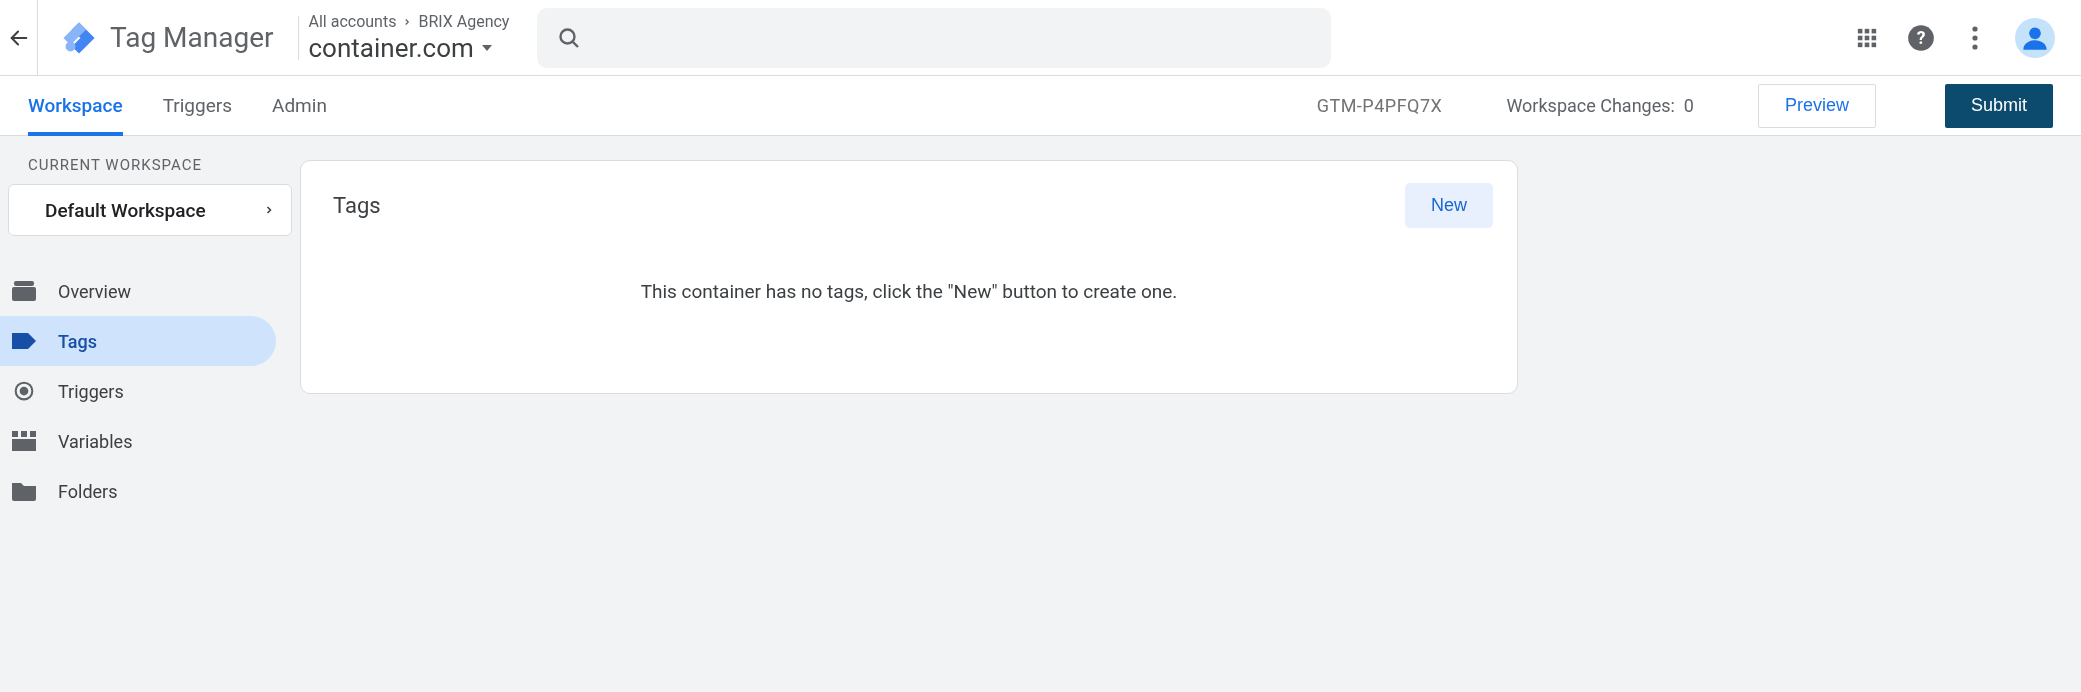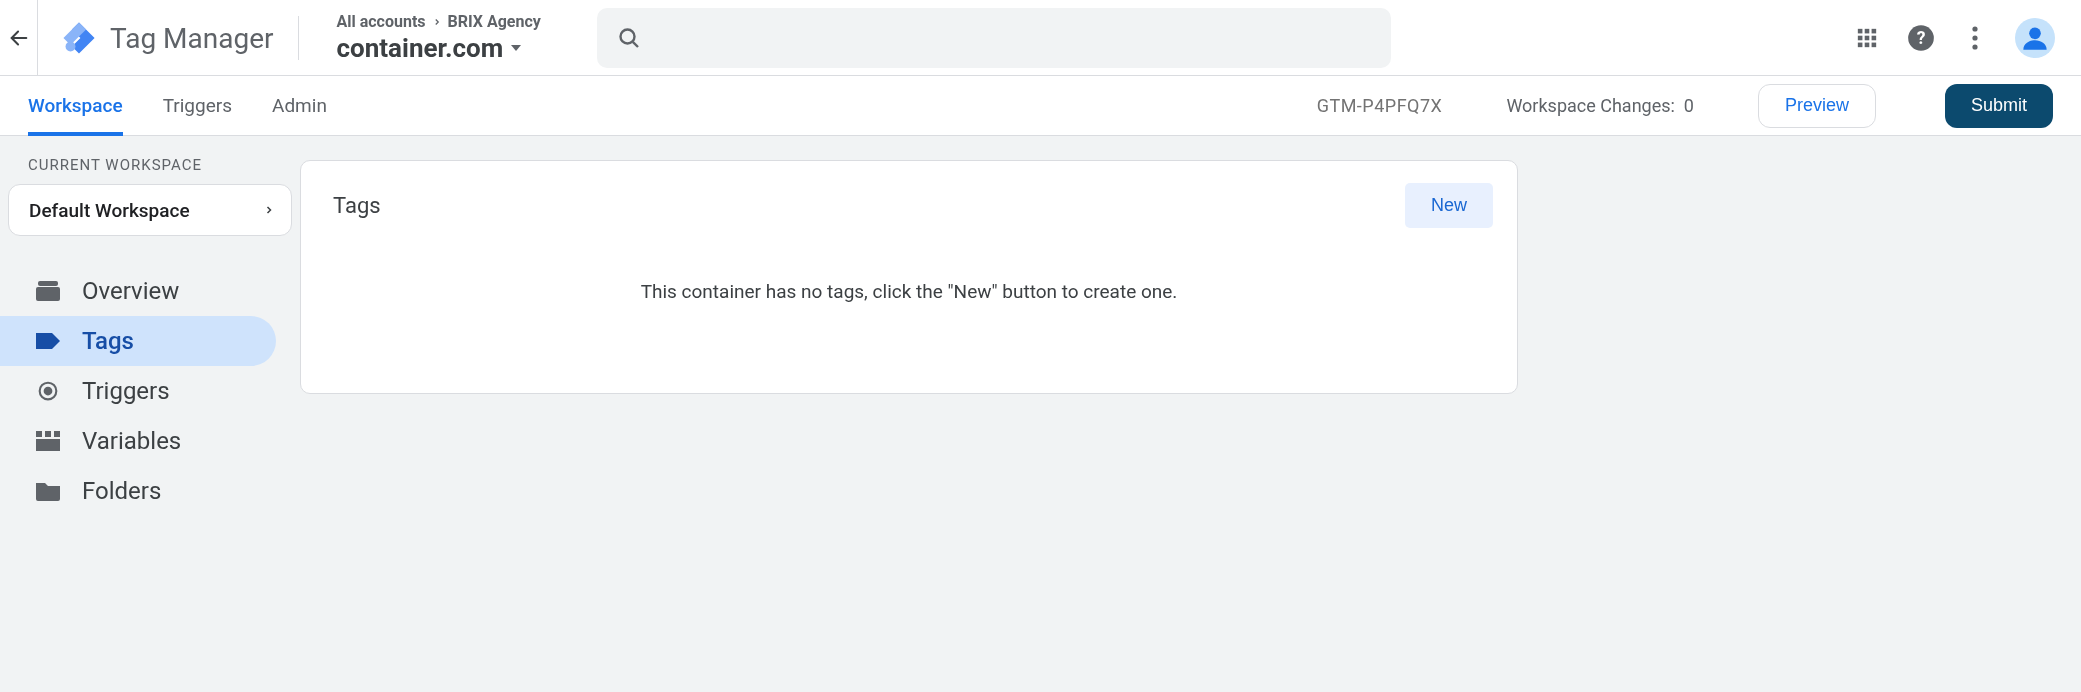--- a/index.html
+++ b/index.html
@@ -24,29 +24,29 @@
   .back-section {
     width: 38px;
     height: 76px;
     display: flex;
     align-items: center;
     justify-content: center;
     border-right: 1px solid #dadce0;
   }
   .logo-title {
     display: flex;
-    align-items: flex-end;
+    align-items: center;
     padding: 0 24px;
     gap: 14px;
   }
   .logo-shape { width: 34px; height: 34px; }
   .app-title { font-size: 28px; color: #5f6368; font-weight: 400; }
   .vr { width: 1px; height: 44px; background: #dadce0; }
 
-  .account-block { padding: 0 38px; font-weight: bold; }
+  .account-block { padding: 0 10px; }
   .breadcrumb { font-size: 16px; color: #5f6368; display: flex; align-items: center; gap: 6px; }
   .container-row { display: flex; align-items: center; gap: 8px; margin-top: 2px; }
   .container-name { font-size: 26px; color: #3c4043; }
   .dropdown-caret { width: 10px; height: 10px; }
 
   .search-box {
     flex: 0 0 auto;
     width: 794px;
     height: 60px;
     background: #f1f3f4;
@@ -85,46 +85,46 @@
     height: 60px; display:flex; align-items:center;
     border-bottom: 4px solid transparent;
     padding-top:4px;
   }
   .tab.active { color: #1a73e8; border-bottom-color: #1a73e8; font-weight: 500; }
 
   .tab-spacer { flex: 1; }
   .container-id { color: #737373; font-size: 18px; letter-spacing: .5px; }
   .ws-changes { color: #5f6368; font-size: 18px; margin-left: 24px; }
   .btn {
-    height: 44px; padding: 0 26px; border-radius: 12px;
+    height: 44px; padding: 0 26px; border-radius: 2px;
     font-size: 18px; font-weight: 500; display:flex; align-items:center;
     cursor: pointer; margin-left: 24px;
   }
   .btn-outline { border: 1px solid #dadce0; color: #1a73e8; background:#fff; }
   .btn-primary { background: #0c4a6e; color: #fff; border: none; margin-left: 29px; }
 
   
   .body-area { display: flex; }
 
   .sidebar { width: 300px; padding: 20px 0 0 0; }
   .ws-label {
     font-size: 15px; letter-spacing: 1px; color: #5f6368;
     font-weight: 400; padding: 0 28px 10px;
   }
   .ws-selector {
     margin: 0 8px 30px; border: 1px solid #dadce0; background:#fff;
-    border-radius: 12px; height: 52px; display:flex; align-items:center;
-    justify-content: space-between; padding: 0 16px 0 20px;
+    border-radius: 6px; height: 52px; display:flex; align-items:center;
+    justify-content: space-between; padding: 0 16px 0 36px;
     font-size: 19px; color:#202124; font-weight:500;
   }
 
   .nav { display:flex; flex-direction:column; }
   .nav-item {
     display:flex; align-items:center; gap: 22px;
-    height: 50px; padding: 0 36px; font-size: 24px;
+    height: 50px; padding: 0 12px; font-size: 18px;
     color: #3c4043; cursor:pointer;
     border-top-right-radius: 25px; border-bottom-right-radius: 25px;
     margin-right: 24px;
   }
   .nav-item.active { background: #cfe3fc; color: #174ea6; font-weight:500; }
   .nav-item.active .nav-icon { color:#174ea6; }
   .nav-icon { width: 24px; height: 20px; color:#5f6368; flex-shrink:0; }
 
   
   .main { padding: 24px 0 0 0; }

